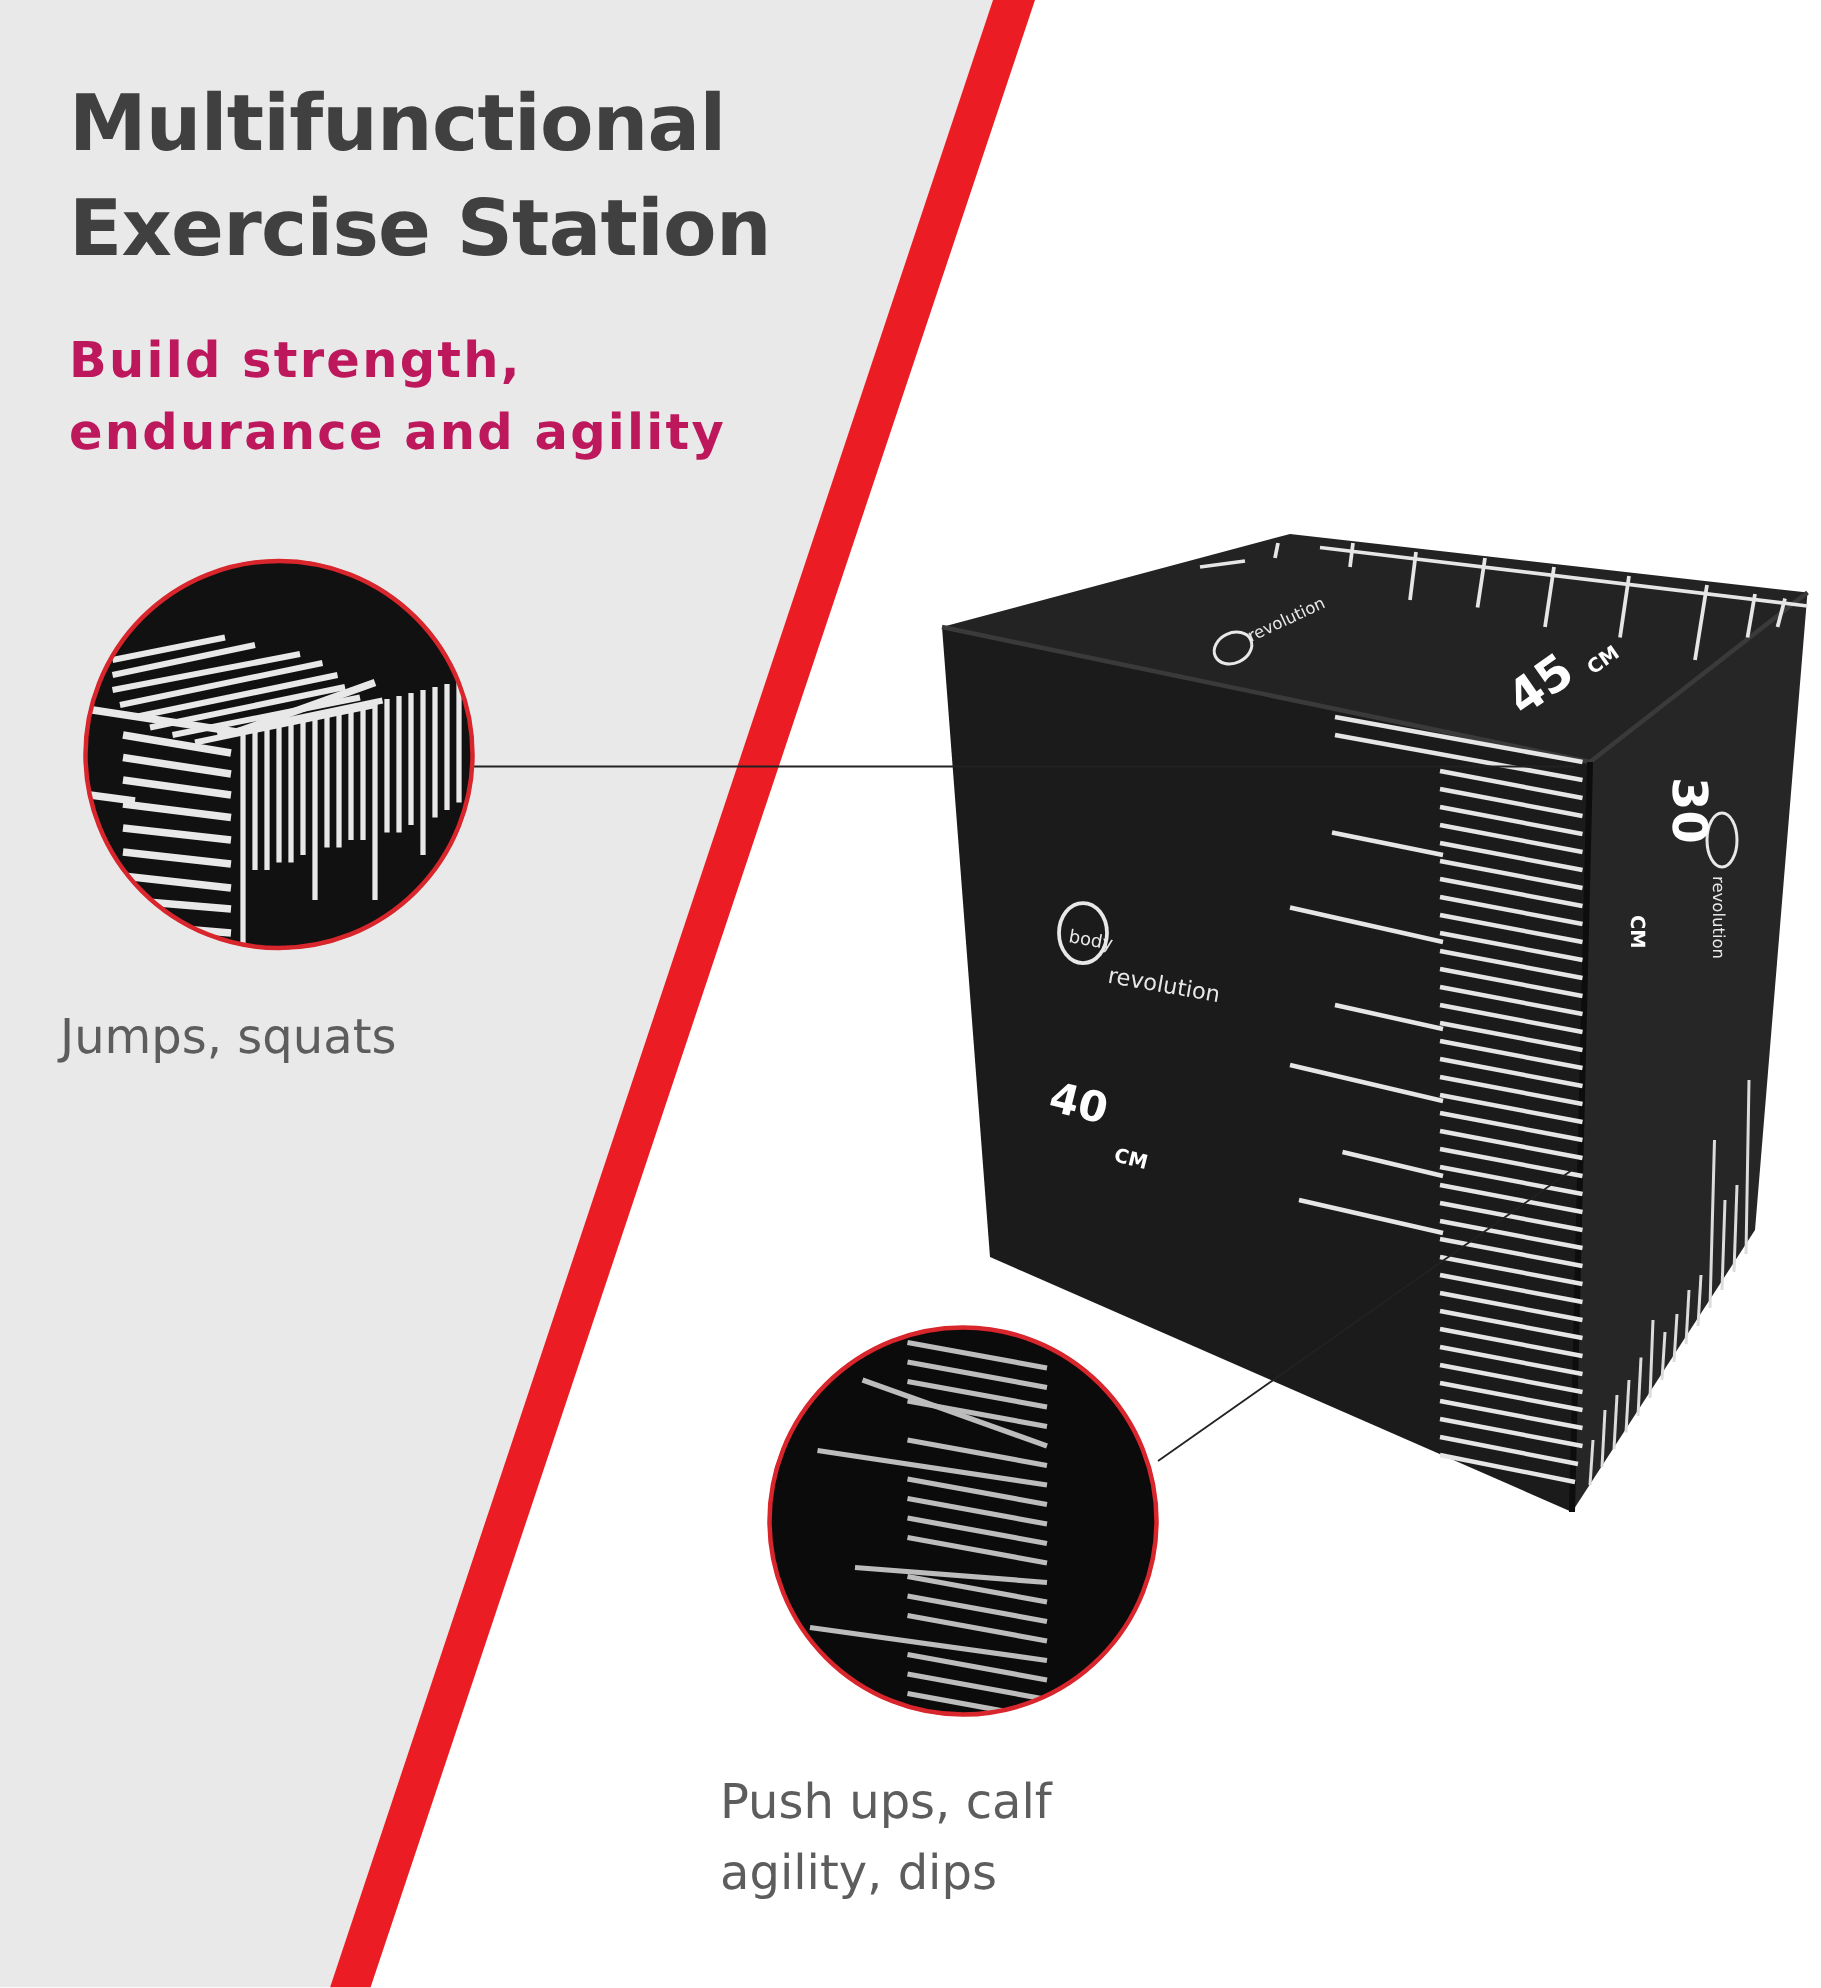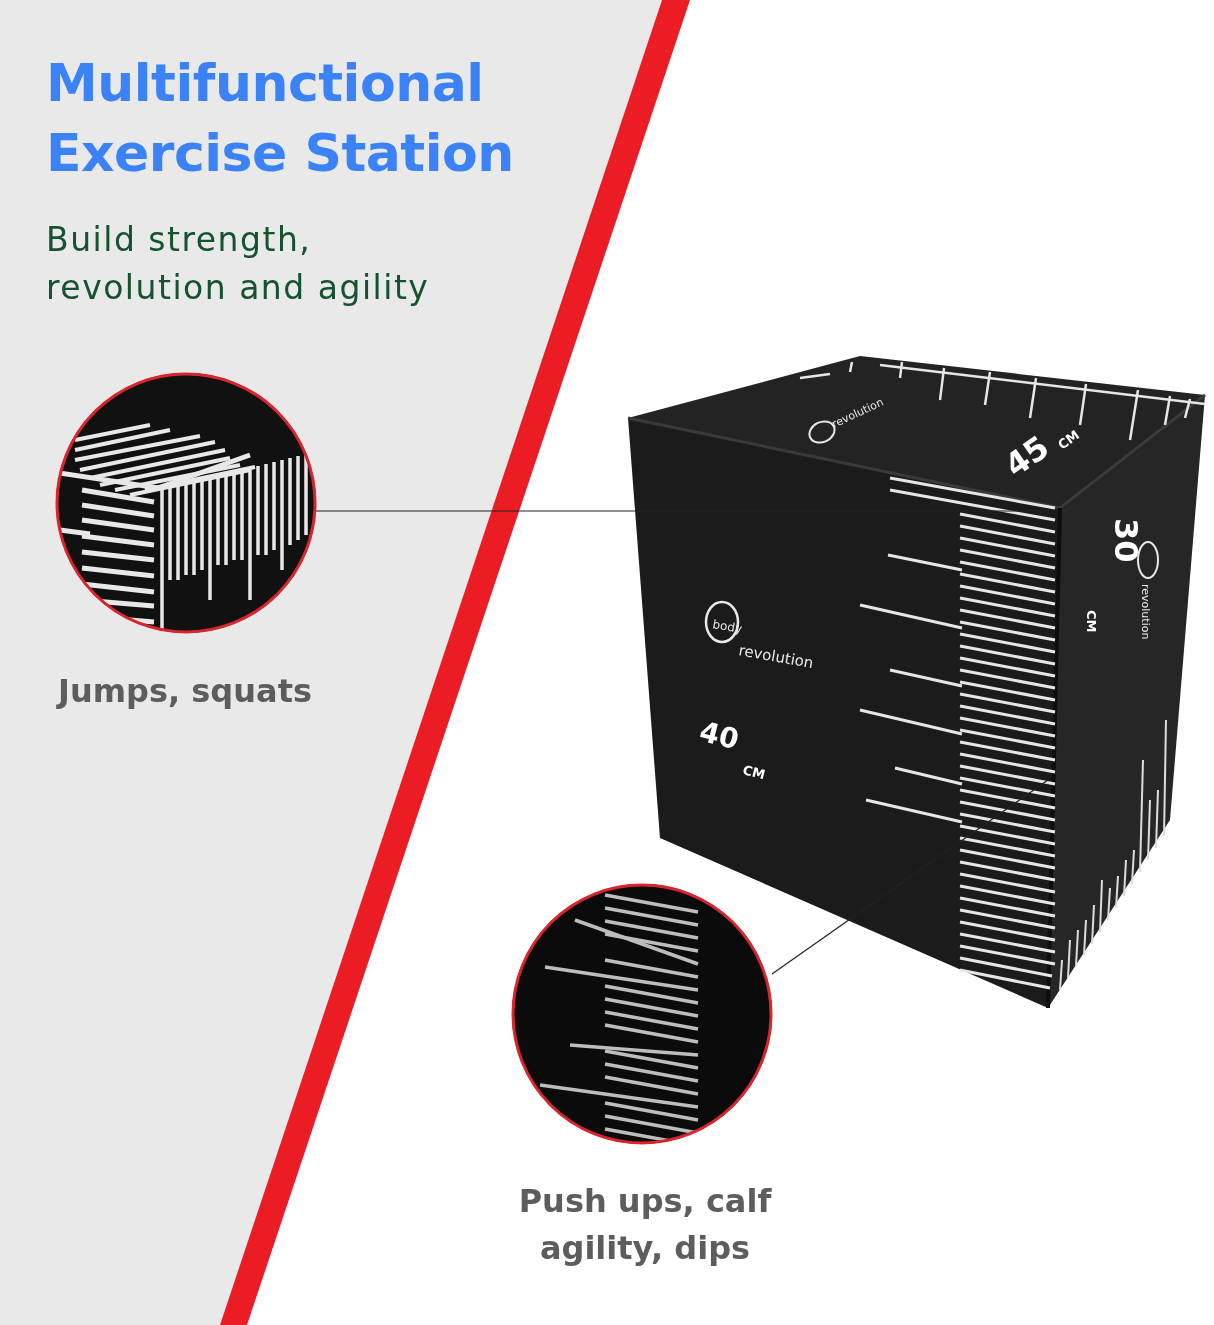--- a/index.html
+++ b/index.html
@@ -1,20 +1,20 @@
 <!DOCTYPE html>
 <html><head>
 <meta charset="utf-8">
 <style>
   html, body { margin: 0; padding: 0; }
   body { width: 1214px; height: 1325px; position: relative; overflow: hidden; background: #ffffff; font-family: "DejaVu Sans", sans-serif; }
   .bg-svg { position: absolute; left: 0; top: 0; width: 1214px; height: 1325px; }
-  .headline { position: absolute; left: 46px; top: 48px; margin: 0; font-family: "DejaVu Sans", sans-serif; font-weight: bold; font-size: 52px; line-height: 70px; color: #3b82f6; letter-spacing: -0.5px; }
-  .subhead { position: absolute; left: 46px; top: 216px; margin: 0; font-family: "DejaVu Sans", sans-serif; font-size: 33px; line-height: 48px; color: #14532d; letter-spacing: 1.5px; }
-  .caption { position: absolute; font-family: "DejaVu Sans", sans-serif; font-size: 32px; line-height: 47px; color: #5d5d5d; text-align: center; font-weight: bold; }
+  .headline { position: absolute; left: 46px; top: 48px; margin: 0; font-family: "DejaVu Sans", sans-serif; font-weight: bold; font-size: 52px; line-height: 70px; color: #404040; letter-spacing: -0.5px; }
+  .subhead { position: absolute; left: 46px; top: 216px; margin: 0; font-family: "DejaVu Sans", sans-serif; font-size: 33px; line-height: 48px; color: #be185d; letter-spacing: 1.5px; font-weight: bold; }
+  .caption { position: absolute; font-family: "DejaVu Sans", sans-serif; font-size: 32px; line-height: 47px; color: #5d5d5d; text-align: left; }
   .caption-1 { left: 40px; top: 668px; width: 290px; }
   .caption-2 { left: 480px; top: 1178px; width: 330px; }
   .box-label { font-family: "DejaVu Sans", sans-serif; font-weight: bold; fill: #ffffff; }
   .brand { font-family: "DejaVu Sans", sans-serif; fill: #e8e8e8; }
 </style>
 </head>
 <body>
 
 <svg class="bg-svg" viewBox="0 0 1214 1325" xmlns="http://www.w3.org/2000/svg">
 
@@ -243,21 +243,21 @@
   </g>
 </svg>
 
 <h1 class="headline">
   <span>Multifunctional</span><br>
   <span>Exercise Station</span>
 </h1>
 
 <p class="subhead">
   <span>Build strength,</span><br>
-  <span>revolution and agility</span>
+  <span>endurance and agility</span>
 </p>
 
 <div class="caption caption-1">
   <span>Jumps, squats</span><br>
 </div>
 
 <div class="caption caption-2">
   <span>Push ups, calf</span><br>
   <span>agility, dips</span>
 </div>

